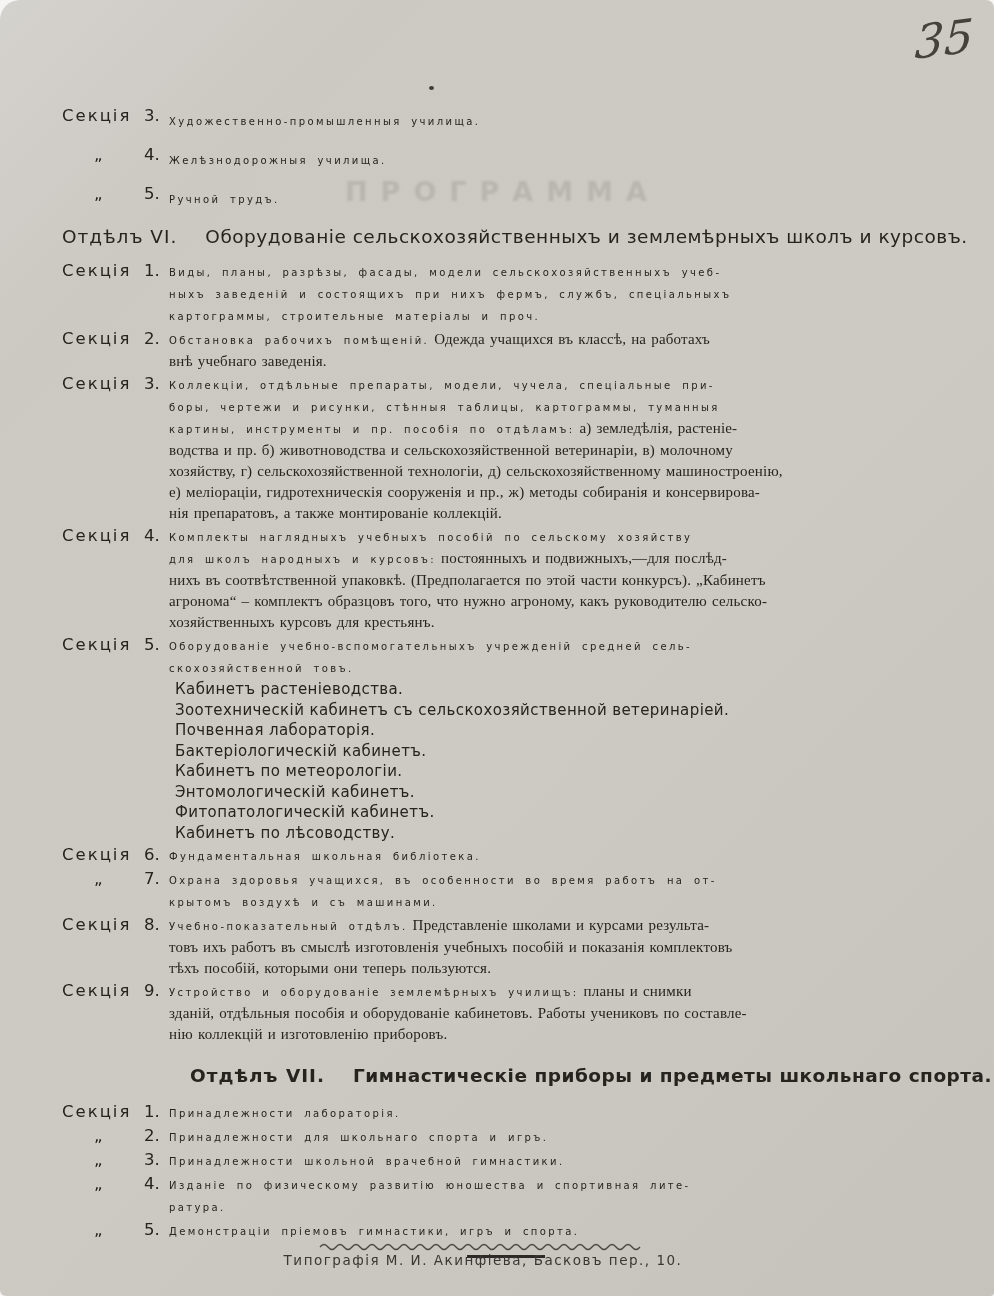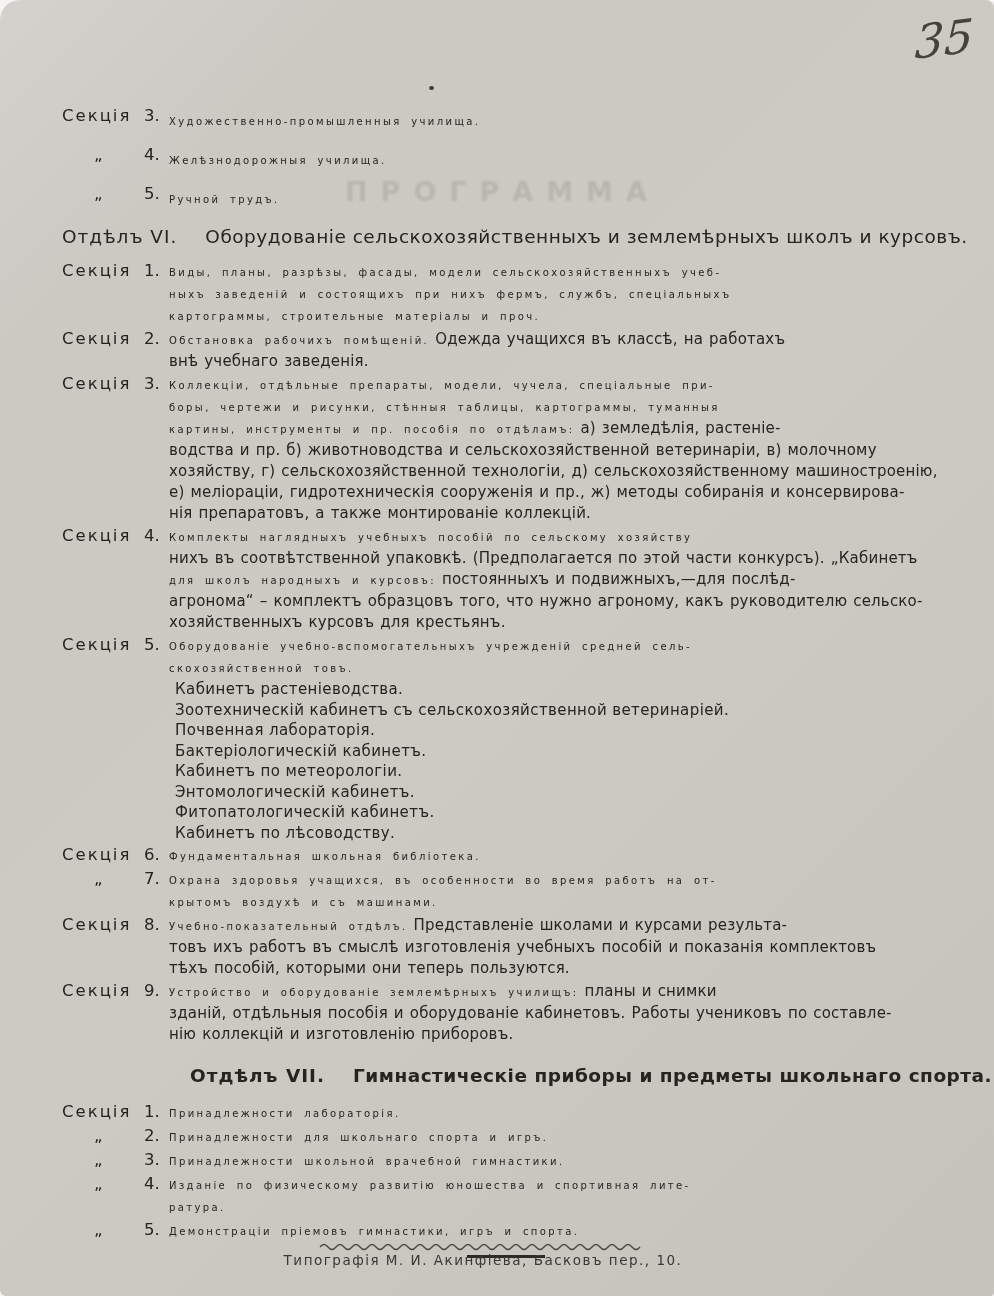--- a/index.html
+++ b/index.html
@@ -24,21 +24,21 @@
   .content{position:absolute;left:62px;top:106px;right:52px;}
   .row{display:flex;margin-bottom:2px;}
   .row.intro{margin-bottom:9px;}
   .row.intro .line{line-height:28px;}
   .col-word{width:82px;flex:none;font-size:16.5px;letter-spacing:2px;}
   .col-word.q{padding-left:32px;letter-spacing:0;box-sizing:border-box;}
   .col-num{width:25px;flex:none;font-size:16.5px;}
   .col-text{flex:1;min-width:0;}
   .line{line-height:21px;white-space:nowrap;font-size:15px;}
   .seg.wide{font-size:10px;letter-spacing:2.4px;word-spacing:4px;}
-  .seg.norm{letter-spacing:0.2px;word-spacing:1px;}
+  .seg.norm{letter-spacing:0.2px;word-spacing:1px;font-family:Liberation Serif, serif;}
   .subline{line-height:20.5px;font-size:15px;letter-spacing:0.4px;margin-left:6px;white-space:nowrap;}
   .head{display:flex;gap:28px;margin:12px 0 14px;font-size:18.5px;letter-spacing:0.5px;white-space:nowrap;}
   .head .head-word{letter-spacing:1px;flex:none;}
   .head.indent{margin-left:128px;margin-top:20px;margin-bottom:16px;font-weight:bold;}
   .endrule{width:78px;height:3px;background:#2c2a26;margin:13px 0 0 405px;}
   .footer{position:absolute;left:0;right:0;top:1242px;text-align:center;transform:translateX(-14px);}
   .footer-text{font-size:13.5px;letter-spacing:1.5px;color:#3a3833;margin-top:1px;}
   .wavy-svg{display:block;margin:0 auto;}
 </style>
 </head>
@@ -103,22 +103,22 @@
           <div class="line"><span class="seg norm">хозяйству, г) сельскохозяйственной технологіи, д) сельскохозяйственному машиностроенію,</span></div>
           <div class="line"><span class="seg norm">е) меліораціи, гидротехническія сооруженія и пр., ж) методы собиранія и консервирова-</span></div>
           <div class="line"><span class="seg norm">нія препаратовъ, а также монтированіе коллекцій.</span></div>
         </div>
       </div>
       <div class="row">
         <span class="col-word">Секція</span>
         <span class="col-num">4.</span>
         <div class="col-text">
           <div class="line"><span class="seg wide">Комплекты наглядныхъ учебныхъ пособій по сельскому хозяйству</span></div>
+          <div class="line"><span class="seg wide">для школъ народныхъ и курсовъ:</span><span class="seg norm"> постоянныхъ и подвижныхъ,—для послѣд-</span></div>
           <div class="line"><span class="seg norm">нихъ въ соотвѣтственной упаковкѣ. (Предполагается по этой части  конкурсъ). „Кабинетъ</span></div>
-          <div class="line"><span class="seg wide">для школъ народныхъ и курсовъ:</span><span class="seg norm"> постоянныхъ и подвижныхъ,—для послѣд-</span></div>
           <div class="line"><span class="seg norm">агронома“ – комплектъ образцовъ того, что нужно агроному, какъ руководителю сельско-</span></div>
           <div class="line"><span class="seg norm">хозяйственныхъ курсовъ для крестьянъ.</span></div>
         </div>
       </div>
       <div class="row">
         <span class="col-word">Секція</span>
         <span class="col-num">5.</span>
         <div class="col-text">
           <div class="line"><span class="seg wide">Оборудованіе учебно-вспомогательныхъ учрежденій средней сель-</span></div>
           <div class="line"><span class="seg wide">скохозяйственной товъ.</span></div>

